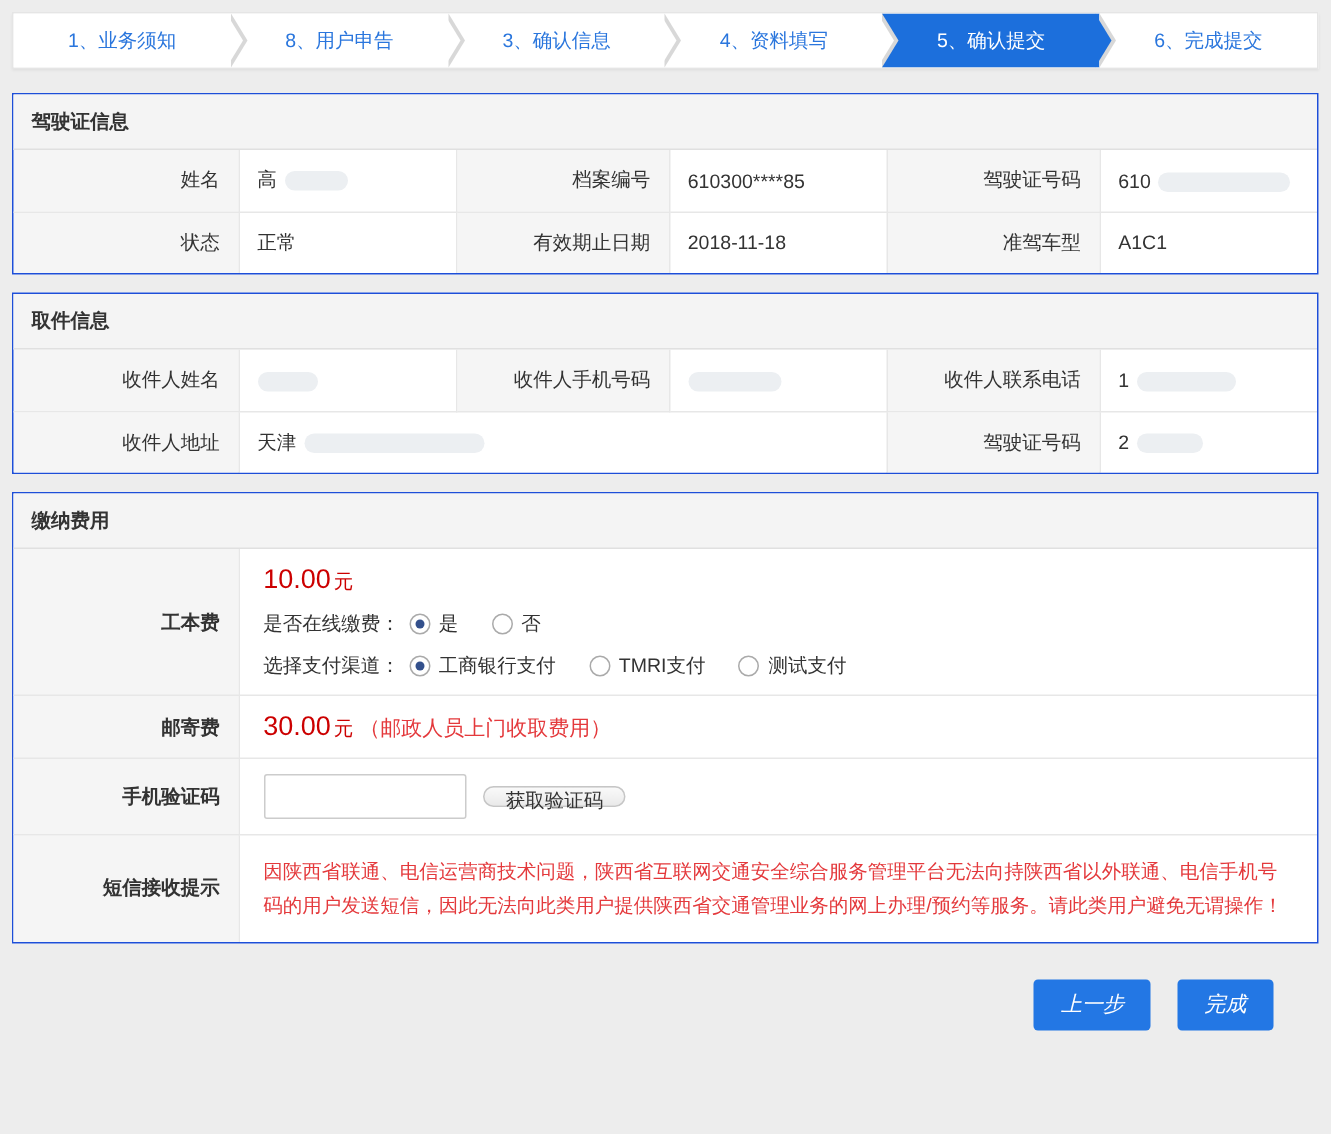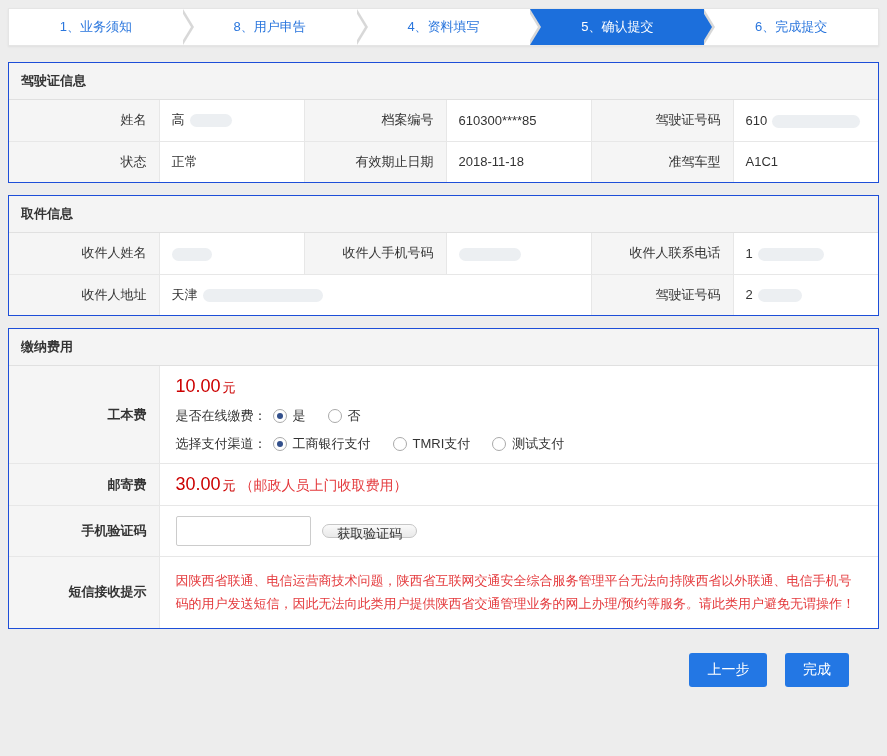--- a/index.html
+++ b/index.html
@@ -117,31 +117,33 @@
 
   .sms-text { color:#e4393c; line-height:1.8; font-size:13px; padding:2px 0; }
 
   
   .footer { margin-top:24px; text-align:right; padding-right:30px; }
   .btn-primary {
     display:inline-block; min-width:64px; padding:8px 18px;
     background:#2377e4; color:#fff; border:none; border-radius:3px;
     font-size:14px; cursor:pointer; margin-left:14px;
     font-family:"Liberation Sans","DejaVu Sans",sans-serif;
+    font-style:italic;
   }
 </style>
 </head>
 <body>
 
 <div class="wrap">
 
 
   <div class="steps">
     <div class="step">1、业务须知</div>
     <div class="step">8、用户申告</div>
+    <div class="step">3、确认信息</div>
     <div class="step">4、资料填写</div>
     <div class="step active">5、确认提交</div>
     <div class="step">6、完成提交</div>
   </div>
 
   <div class="panel">
     <div class="sec-head">驾驶证信息</div>
     <table class="info">
       <colgroup>
           <col style="width:150px">

